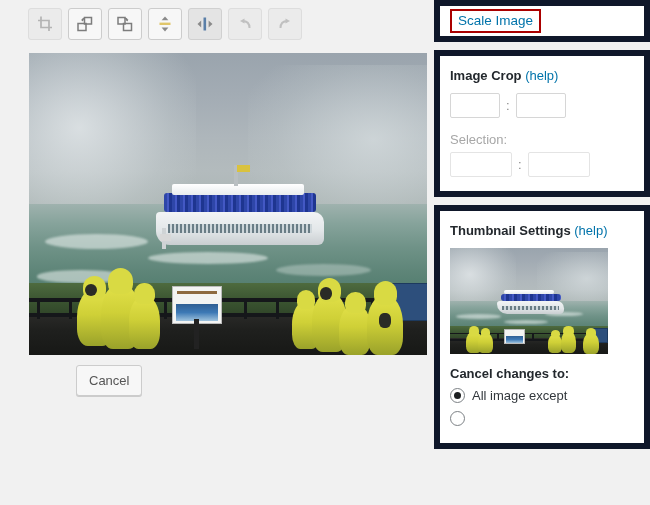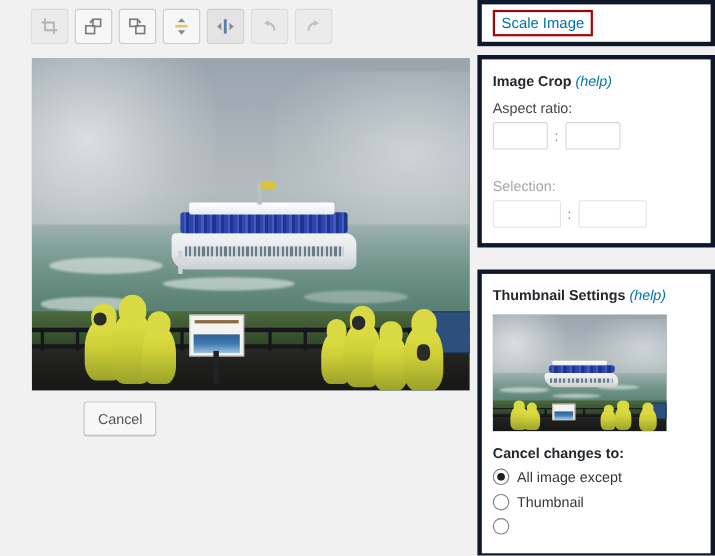--- a/index.html
+++ b/index.html
@@ -151,30 +151,30 @@
     background: #2b85b4; border: 1px solid #2b85b4; color: #a9d5ea;
     box-shadow: 0 1px 0 #1f6a91;
   }
 
   
   .right-col {
     position: absolute; left: 434px; top: 0; width: 216px;
   }
   .panel {
     background: #ffffff;
-    border: 4px solid #0f172a;
+    border: 6px solid #0f172a;
     box-sizing: border-box;
     width: 216px;
   }
   .panel.p-scale { height: 42px; display: flex; align-items: center; padding-left: 10px; }
   .panel.p-crop  { margin-top: 8px; padding: 12px 10px 14px 10px; }
-  .panel.p-thumb { margin-top: 20px; padding: 12px 10px 12px 10px; }
+  .panel.p-thumb { margin-top: 8px; padding: 12px 10px 12px 10px; }
 
   .link {
-    color: #0073aa; text-decoration: none; font-size: 13px; cursor: pointer; font-style: italic;
+    color: #0073aa; text-decoration: none; font-size: 13px; cursor: pointer;
   }
   .scale-link {
     font-size: 13.5px; color: #0073aa;
     border: 2px solid #a00; padding: 3px 6px 4px 6px;
     display: inline-block; line-height: 1;
     cursor: pointer;
   }
   .sec-title {
     font-size: 13px; font-weight: bold; color: #23282d; margin: 0 0 10px 0;
   }
@@ -358,28 +358,27 @@
     <div class="panel p-scale">
       <span class="scale-link">Scale Image</span>
     </div>
 
     <div class="panel p-crop">
       <div class="sec-title">
         <span>Image Crop</span>
         <span class="link">(help)</span>
       </div>
 
-      <div class="field-label">Aspect ratio:</div>
       <div class="inputs">
         <input class="txt ratio" type="text" value="" style="">
         <span class="colon">:</span>
         <input class="txt ratio" type="text" value="" style="">
       </div>
 
-      <div class="field-label disabled" style="margin-top:26px;">Selection:</div>
+      <div class="field-label disabled" style="margin-top:14px;">Selection:</div>
       <div class="inputs">
         <input class="txt sel" type="text" value="" style="">
         <span class="colon">:</span>
         <input class="txt sel" type="text" value="" style="">
       </div>
     </div>
 
     <div class="panel p-thumb">
       <div class="sec-title">
         <span>Thumbnail Settings</span>
@@ -435,20 +434,16 @@
 
 
       <div class="apply-title">Cancel changes to:</div>
 
       <div class="radio-row">
         <span class="radio checked"></span>
         <span class="radio-label">All image except</span>
       </div>
       <div class="radio-row">
         <span class="radio"></span>
-        <span class="radio-label">Thumbnail</span>
-      </div>
-      <div class="radio-row">
-        <span class="radio"></span>
       </div>
     </div>
   </div>
 </div>
 
 </body></html>

